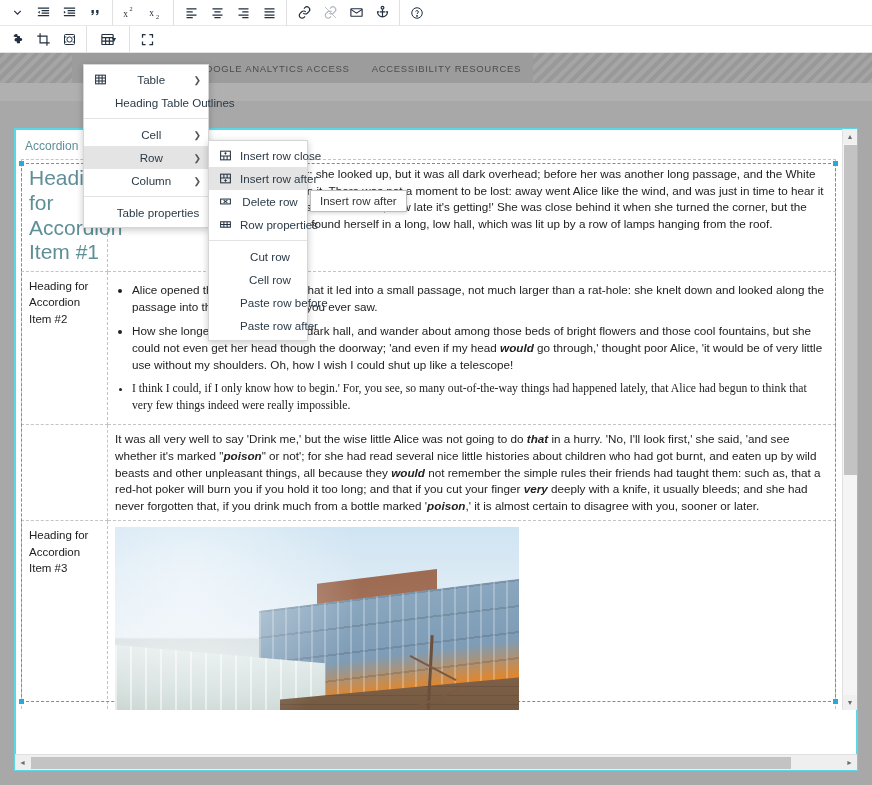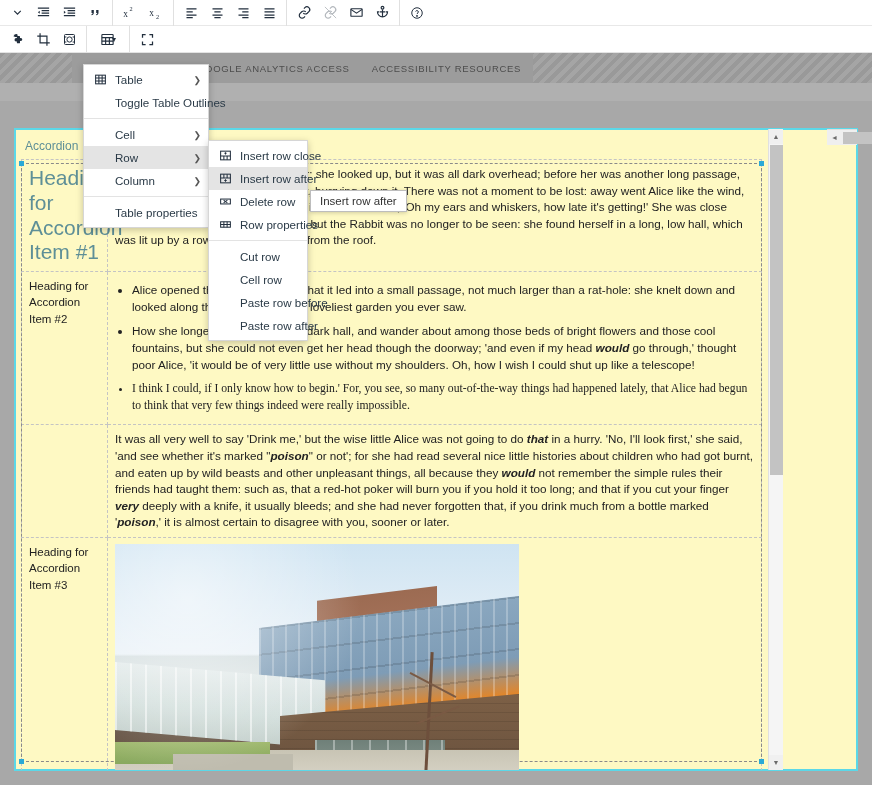--- a/index.html
+++ b/index.html
@@ -59,26 +59,26 @@
   .subbar { height:18px; background:#b0b0b0; width:100%; }
 
   
   .page-area {
     position:absolute; left:0; top:128px; right:0; bottom:0;
     background:#a8a8a8;
     padding:0 14px 14px 14px;
   }
   .page-frame {
     position:relative;
-    background:#fef9c3;
+    background:#ffffff;
     height:100%;
     border:1px solid #5bd8e8;
     box-shadow:0 0 0 1px #5bd8e8 inset;
     display:flex;
-    flex-direction:row;
+    flex-direction:column;
     gap:44px;
   }
   .page-inner {
     position:relative;
     flex:1;
     overflow:hidden;
     display:flex;
   }
   .content-scroll {
     flex:1;
@@ -270,21 +270,21 @@
     cursor:pointer; white-space:nowrap;
     color:#2a3a47;
   }
   .menu-item.active { background:#e4e4e4; }
   .mi-icon {
     width:17px; height:17px; flex:0 0 17px;
     display:flex; align-items:center; justify-content:center;
     margin-right:6px; color:#222f3e;
   }
   .mi-icon.empty { visibility:hidden; }
-  .mi-label { flex:1; }
+  .mi-label { flex:1;text-align:center; }
   .mi-caret { font-size:9px; color:#555; margin-left:6px; }
   .menu-sep { height:1px; background:#e3e3e3; margin:4px 0; }
 
   
   .tooltip {
     position:absolute; left:310px; top:190px;
     background:#fff; border:1px solid #bdbdbd;
     box-shadow:0 1px 4px rgba(0,0,0,.18);
     font-size:11.5px; color:#333;
     padding:4px 9px;
@@ -557,21 +557,21 @@
         <rect x="3" y="4" width="18" height="16"></rect>
           <path d="M3 9.3h18M3 14.6h18M9 4v16M15 4v16"></path>
       </svg>
     </span>
     <span class="mi-label">Table</span>
     <span class="mi-caret">❯</span>
   </div>
 
   <div class="menu-item">
     <span class="mi-icon empty"></span>
-    <span class="mi-label">Toggle Table Outlines</span>
+    <span class="mi-label">Heading Table Outlines</span>
   </div>
 
   <div class="menu-sep"></div>
 
   <div class="menu-item">
     <span class="mi-icon empty"></span>
     <span class="mi-label">Cell</span>
     <span class="mi-caret">❯</span>
   </div>
 

